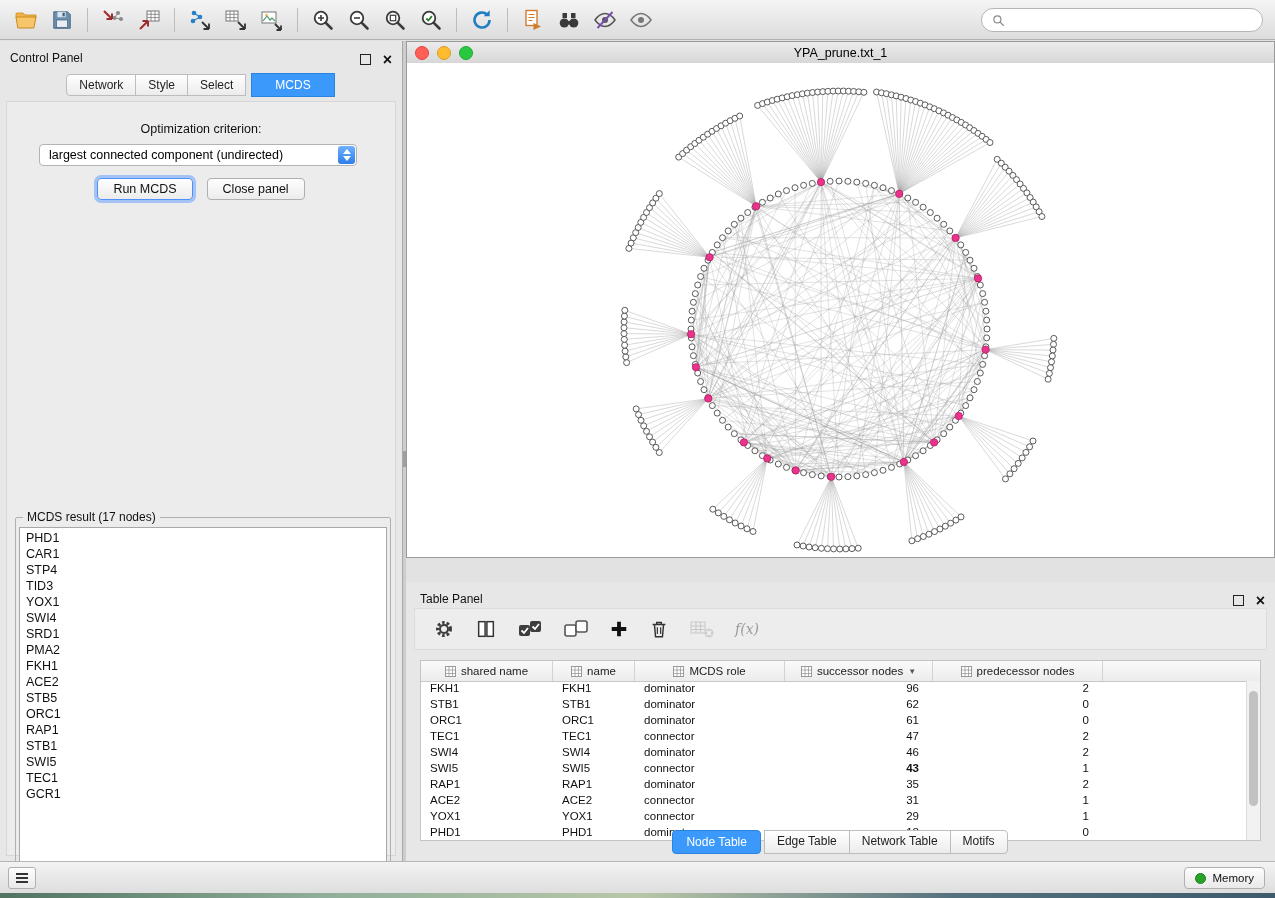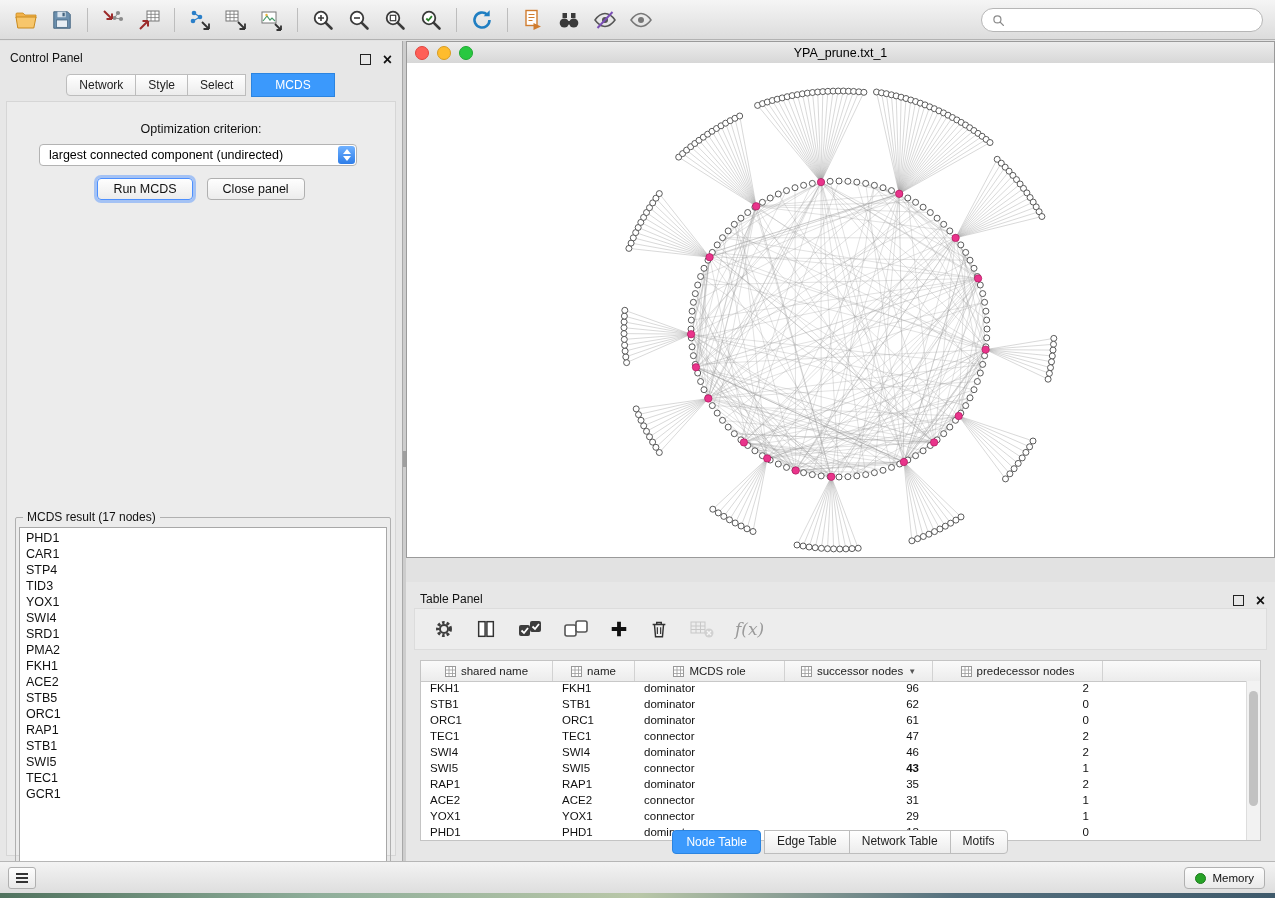--- a/index.html
+++ b/index.html
@@ -46,21 +46,21 @@
   #network-window{position:absolute;left:406px;top:41px;width:869px;height:517px;background:#fff;border:1px solid #9a9a9a;box-sizing:border-box;}
   #nw-titlebar{height:21px;background:linear-gradient(#ececec,#d7d7d7);border-bottom:1px solid #b3b3b3;position:relative;display:flex;align-items:center;padding:0 8px;}
   .tl-dot{width:12px;height:12px;border-radius:50%;margin-right:8px;display:inline-block;}
   #nw-title{position:absolute;left:0;right:0;text-align:center;font-size:12.5px;color:#000;}
   #graph-area{position:absolute;top:21px;left:0;right:0;bottom:0;background:#fff;overflow:hidden;}
   
   #table-panel{position:absolute;left:406px;top:565px;right:0;bottom:36px;background:#e7e7e7;margin-top:17px;}
   #tp-toolbar{position:absolute;top:26px;left:8px;right:8px;height:42px;background:#ededed;border:1px solid #dcdcdc;
     display:flex;align-items:center;gap:20px;padding-left:18px;box-sizing:border-box;}
   .tp-icon{display:flex;align-items:center;justify-content:center;}
-  .fx-label{font-style:italic;font-family:"DejaVu Serif",serif;font-size:17px;color:#9a9a9a;text-align:center;}
+  .fx-label{font-style:italic;font-family:"DejaVu Serif",serif;font-size:14px;color:#9a9a9a;text-align:center;}
   #table-wrap{position:absolute;top:78px;left:14px;right:14px;height:181px;background:#fff;border:1px solid #c4c4c4;box-sizing:border-box;}
   #thead{height:20px;display:flex;background:linear-gradient(#fafafa,#ececec);border-bottom:1px solid #c8c8c8;justify-content:center;}
   .th{display:flex;align-items:center;justify-content:center;gap:5px;font-size:11.5px;color:#222;
     border-right:1px solid #d2d2d2;box-sizing:border-box;white-space:nowrap;overflow:hidden;}
   .th .sort-arrow{font-size:8px;color:#555;}
   .th-fill{flex:1;border-right:none;}
   #tbody{position:absolute;top:20px;left:0;right:13px;bottom:0;overflow:hidden;}
   .tr{height:16px;display:flex;font-size:11.5px;color:#111;}
   .td{box-sizing:border-box;padding:1px 9px 0 9px;white-space:nowrap;overflow:hidden;}
   .td.num{text-align:right;padding-right:14px;}

